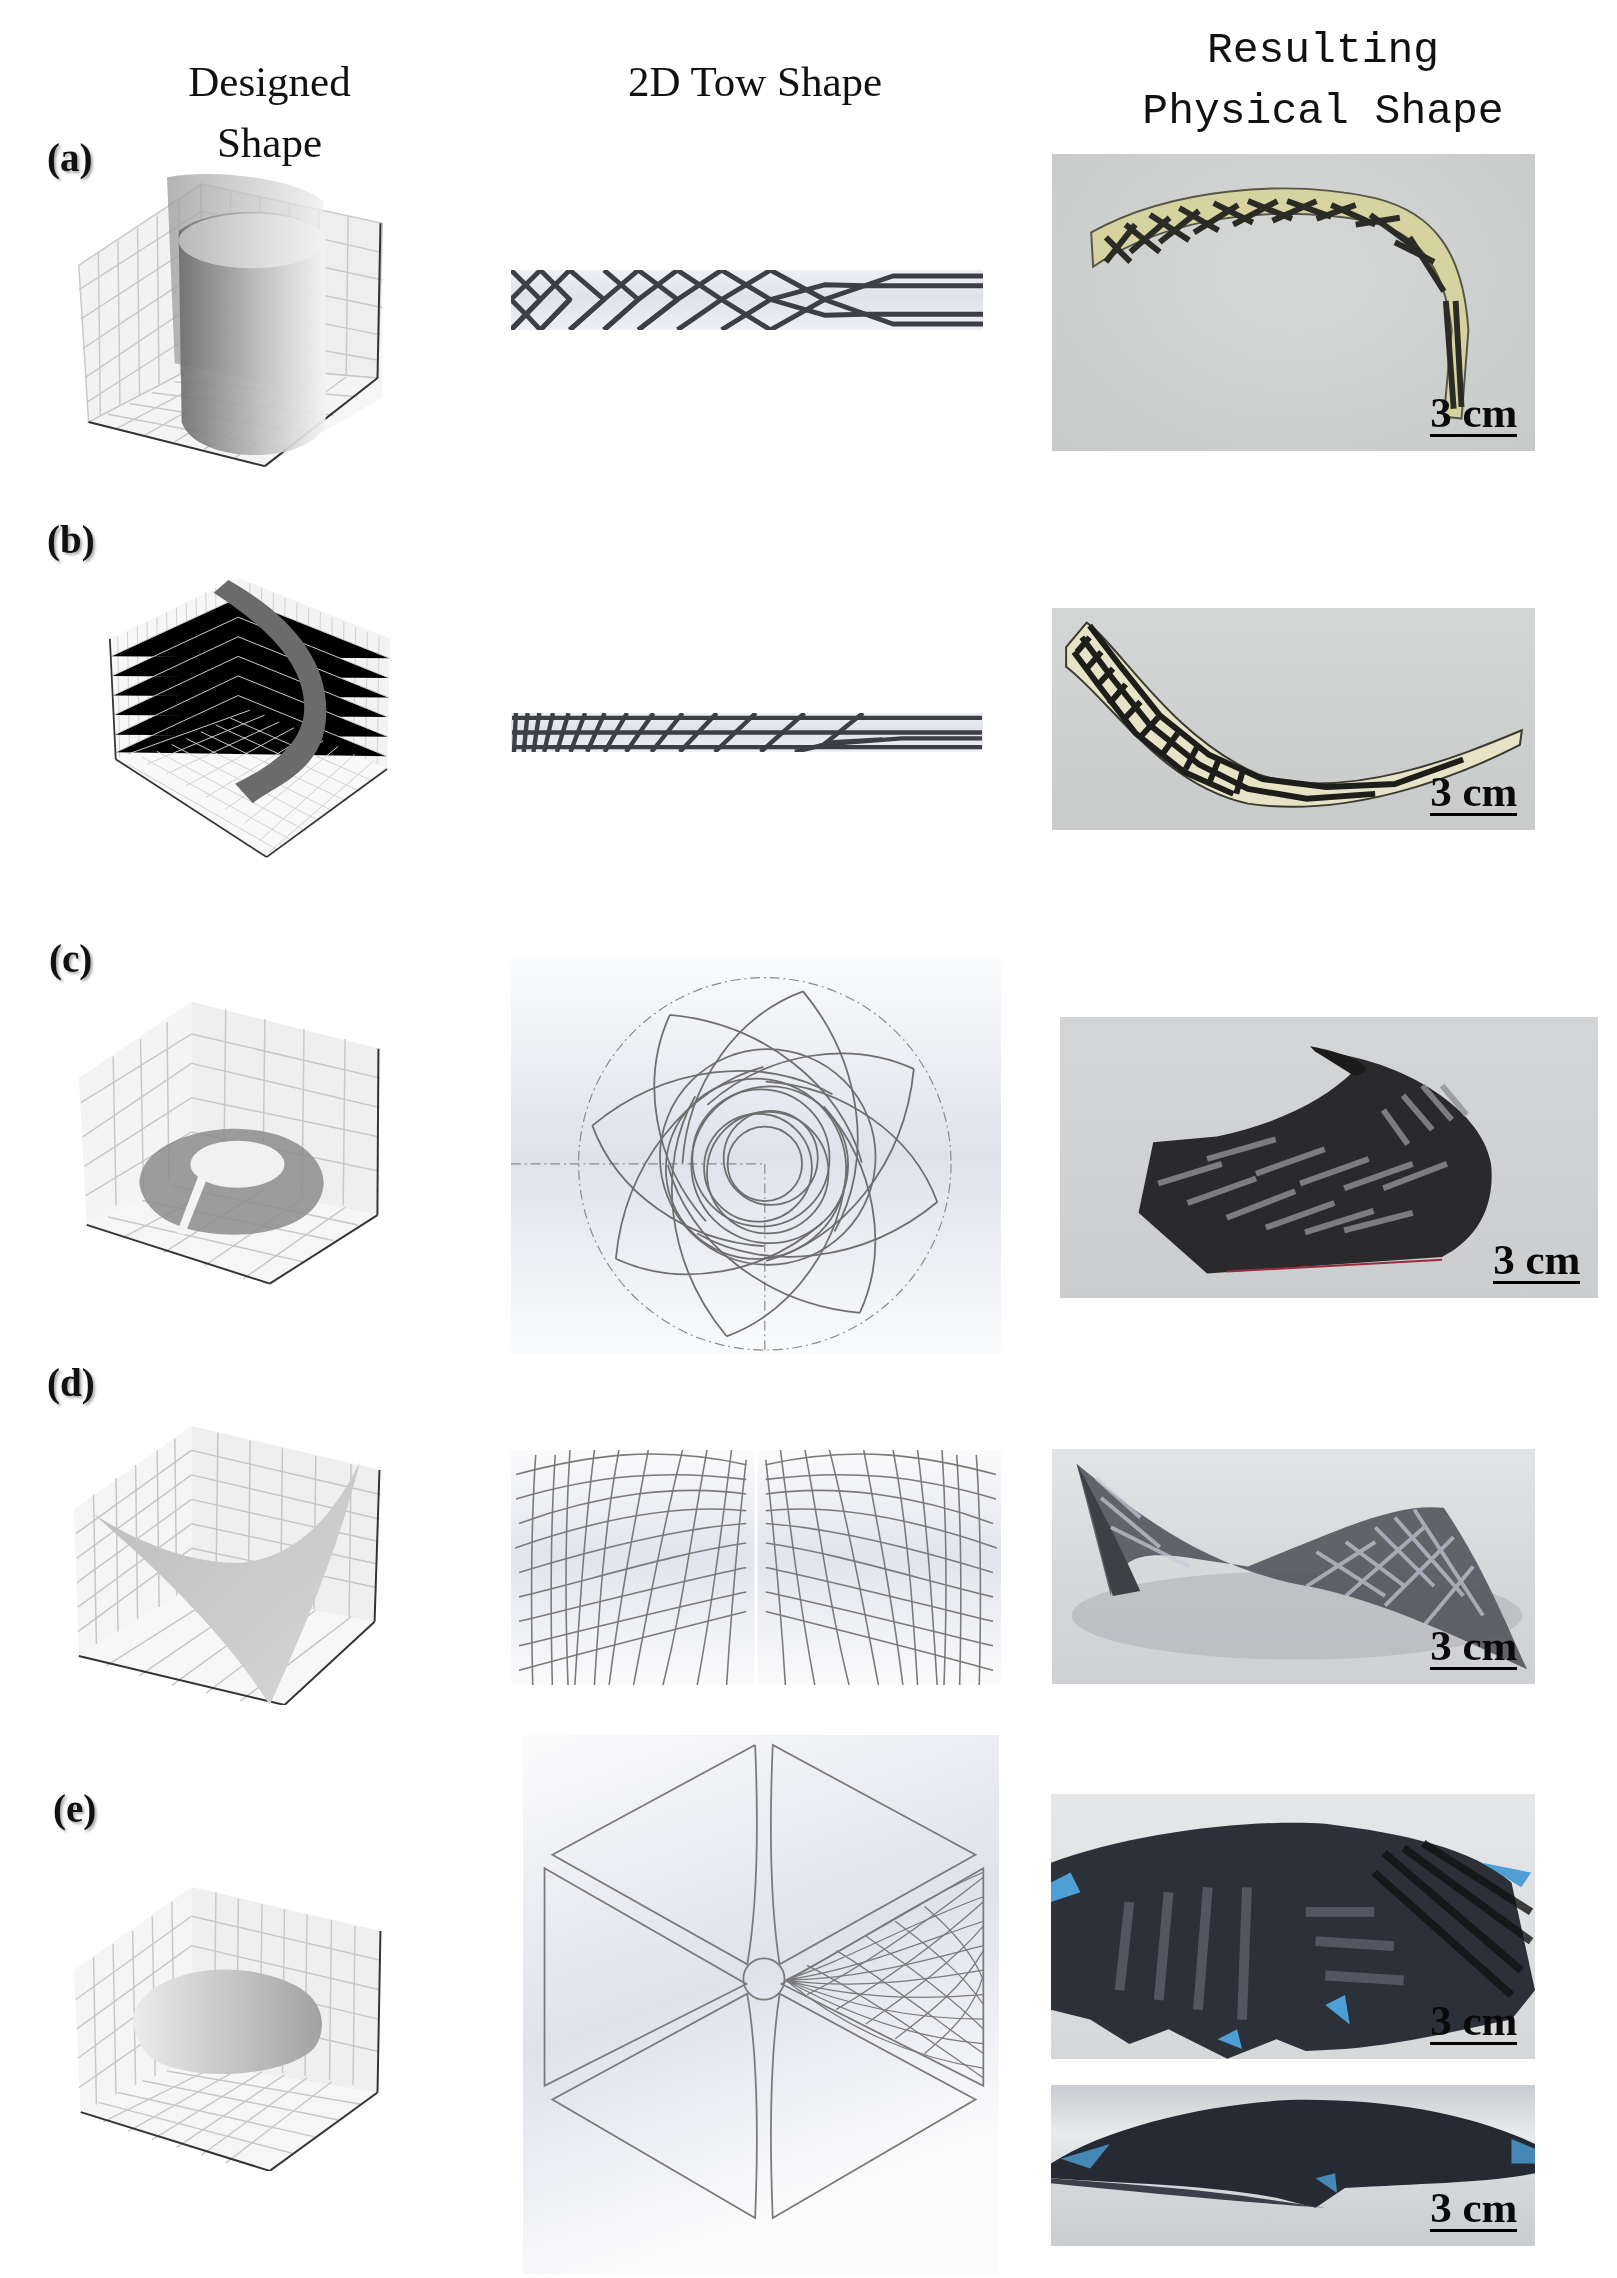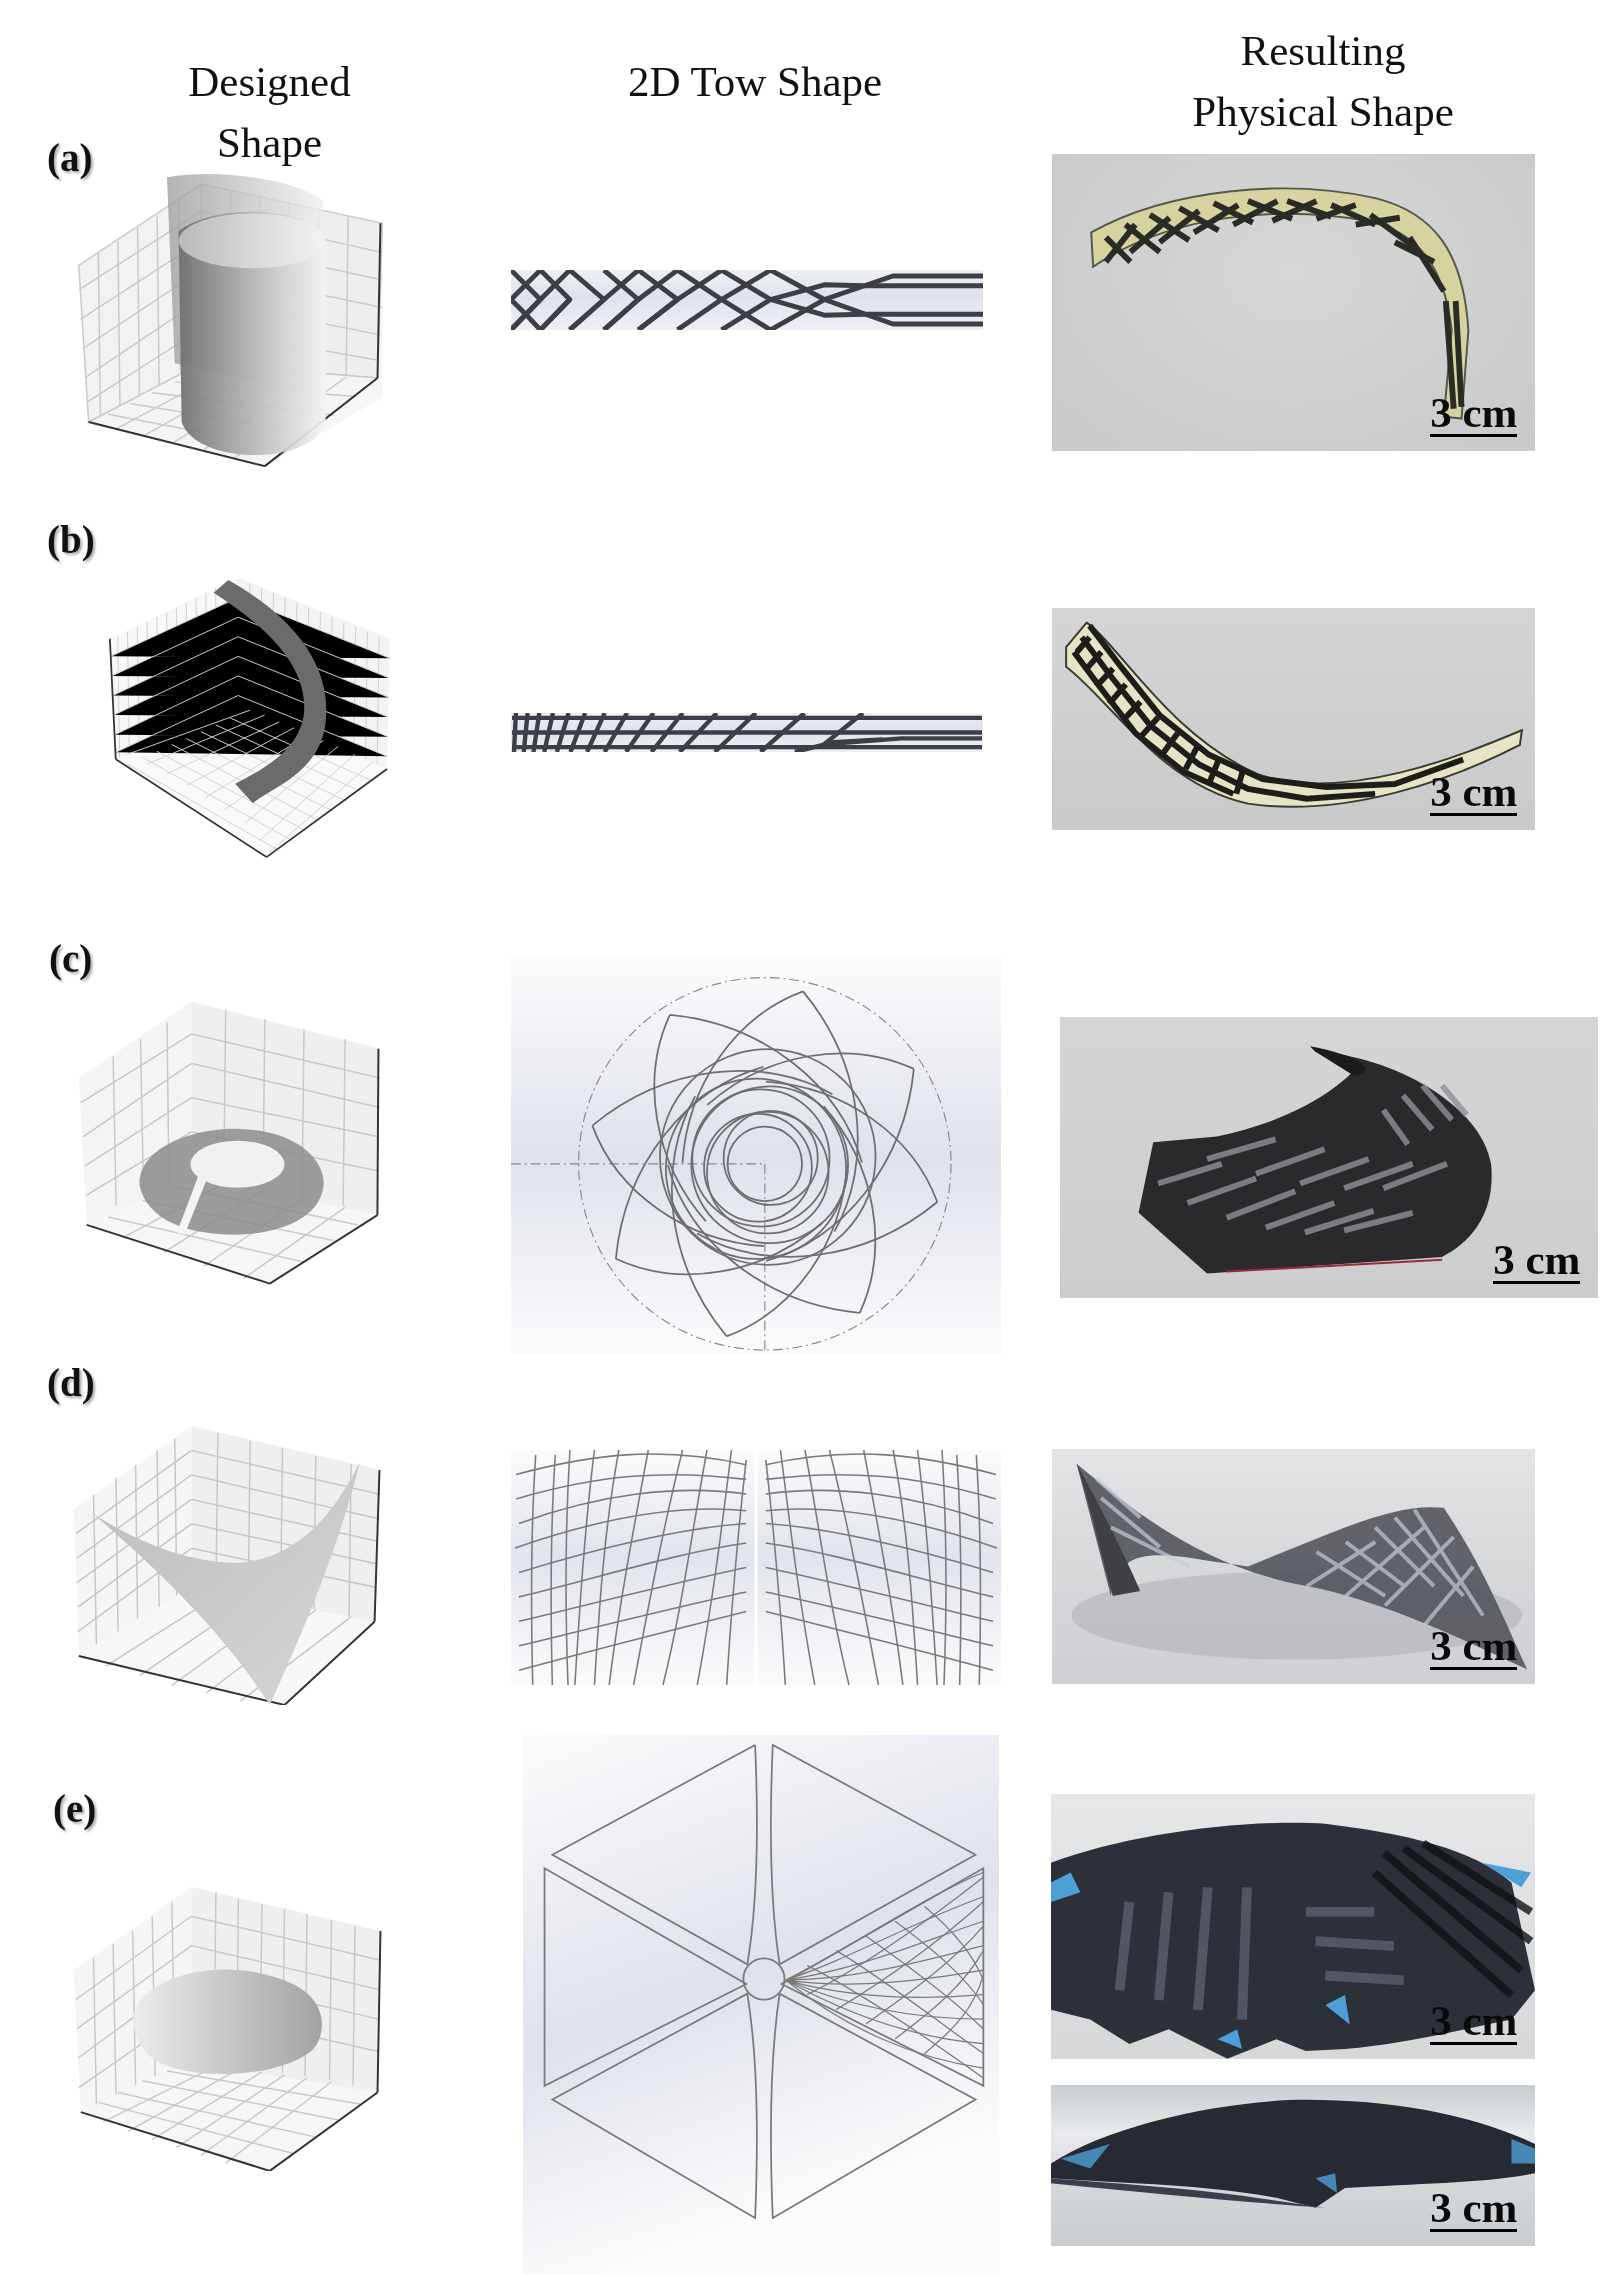--- a/index.html
+++ b/index.html
@@ -20,21 +20,21 @@
 </head>
 <body>
 
 <div class="col-head" style="left:147px; top:51px; width:245px;">
   <div>Designed</div>
   <div>Shape</div>
 </div>
 <div class="col-head" style="left:549px; top:51px; width:412px;">
   <div>2D Tow Shape</div>
 </div>
-<div class="col-head" style="left:1117px; top:19.6px; width:412px;">
+<div class="col-head" style="left:1117px; top:19.6px; width:412px;font-family:Liberation Mono, monospace;">
   <div>Resulting</div>
   <div>Physical Shape</div>
 </div>
 
 <div class="panel-label" style="left:47px; top:135px;">(a)</div>
 
 <div class="plot3d" style="left:69px; top:172px; width:333px; height:314px;">
   <svg width="333" height="314" viewBox="0 0 340 320">
     <g stroke="#c9c9c9" stroke-width="1.5" fill="none">
       <polygon points="10,95 135,12 320,52 320,230 200,300 20,255" fill="#f6f6f6" stroke="none"></polygon>

